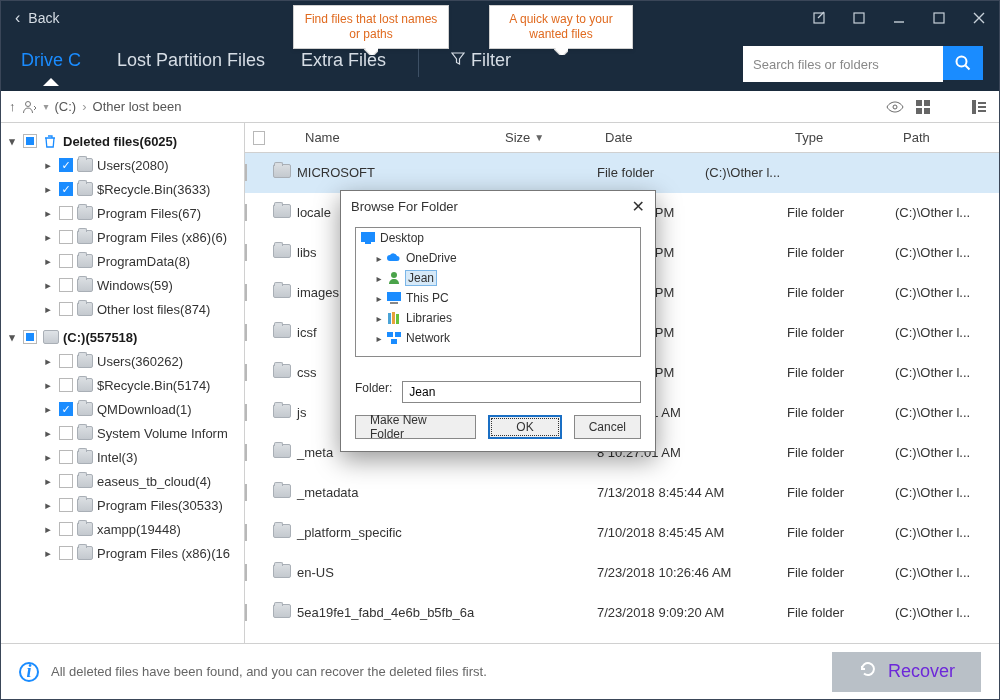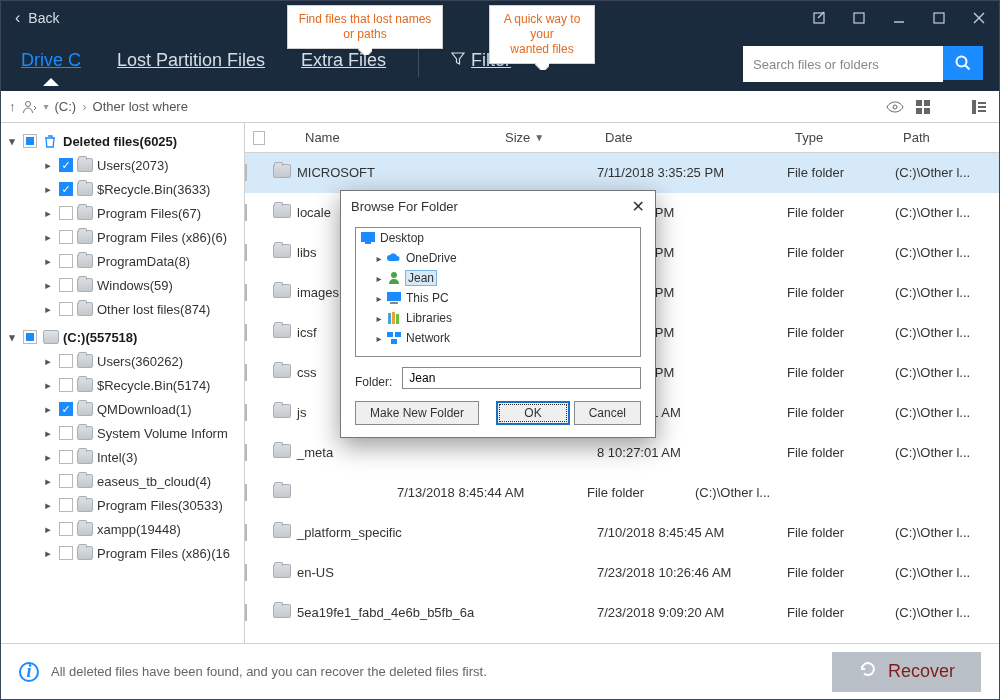--- a/index.html
+++ b/index.html
@@ -24,21 +24,21 @@
   .tb-left .chev{font-size:16px;}
   .tb-right{display:flex;}
   .tb-btn{width:40px;height:34px;display:flex;align-items:center;justify-content:center;cursor:pointer;}
   .tb-btn svg{stroke:#c7d0d9;fill:none;}
   
   .tip{position:absolute;background:#fff;border:1px solid var(--gray-border);color:var(--orange);font-size:12px;text-align:center;padding:6px 10px;z-index:20;line-height:1.25;box-shadow:0 2px 4px rgba(0,0,0,.08);}
   .tip .arrow{position:absolute;left:50%;bottom:-7px;margin-left:-7px;width:14px;height:7px;overflow:hidden;}
   .tip .arrow::after{content:"";position:absolute;left:2px;top:-5px;width:10px;height:10px;background:#fff;border:1px solid var(--gray-border);transform:rotate(45deg);}
   
   .tabs{height:56px;background:var(--navy);display:flex;align-items:center;gap:28px;padding:0 16px;position:relative;}
-  .tab{color:#d6dde5;font-size:18px;padding:8px 4px 14px;position:relative;cursor:pointer;text-decoration:underline;}
+  .tab{color:#d6dde5;font-size:18px;padding:8px 4px 14px;position:relative;cursor:pointer;}
   .tab.active{color:var(--blue2);}
   .tab.active::after{content:"";position:absolute;left:50%;bottom:-1px;margin-left:-8px;width:0;height:0;border-left:8px solid transparent;border-right:8px solid transparent;border-bottom:8px solid #fff;}
   .vdiv{width:1px;height:28px;background:#3d5065;}
   .tab .funnel{display:inline-block;margin-right:6px;}
   .search-wrap{margin-left:auto;display:flex;height:34px;}
   .search-wrap input{width:200px;border:none;padding:18px 10px;font-size:13px;color:#333;outline:none;}
   .search-wrap input::placeholder{color:#888;}
   .search-btn{width:40px;background:var(--blue2);display:flex;align-items:center;justify-content:center;cursor:pointer;}
   
   .crumbbar{height:32px;border-bottom:1px solid var(--gray-border);display:flex;align-items:center;padding:0 8px;font-size:13px;color:#555;gap:6px;}
@@ -77,35 +77,35 @@
   .c-date{flex:0 0 190px;}
   .c-type{flex:0 0 108px;}
   .c-path{flex:1;}
   .rows{flex:1;overflow:auto;}
   .row{display:flex;height:40px;align-items:center;font-size:13px;border-bottom:1px solid transparent;}
   .row.sel{background:var(--sel);}
   .row .cb{width:14px;height:14px;border:1px solid var(--gray-border2);background:#fff;}
   
   .status{height:56px;border-top:1px solid var(--gray-border);display:flex;align-items:center;padding:0 18px;gap:12px;font-size:13px;color:#666;}
   .status .info{color:var(--blue2);font-size:18px;border:2px solid var(--blue2);border-radius:50%;width:20px;height:20px;display:flex;align-items:center;justify-content:center;font-weight:bold;font-family:serif;font-style:italic;}
-  .recover-btn{margin-left:auto;background:#b9c0c7;color:#7f1d1d;height:40px;padding:0 26px;display:flex;align-items:center;gap:10px;font-size:18px;cursor:pointer;}
+  .recover-btn{margin-left:auto;background:#b9c0c7;color:#6d28d9;height:40px;padding:0 26px;display:flex;align-items:center;gap:10px;font-size:18px;cursor:pointer;}
   
   .dialog{position:absolute;left:340px;top:190px;width:316px;background:#fff;border:1px solid #777;box-shadow:0 8px 24px rgba(0,0,0,.4);z-index:50;font-size:12px;}
   .dlg-title{height:30px;display:flex;align-items:center;justify-content:space-between;padding:0 10px;font-size:13px;}
   .dlg-close{cursor:pointer;font-size:16px;}
   .dlg-body{padding:6px 14px 12px;}
   .dlg-msg{color:#333;margin-bottom:10px;line-height:1.35;}
   .dlg-tree{border:1px solid #8a8a8a;height:130px;overflow:auto;background:#fff;font-size:12px;}
   .dlg-tree .drow{display:flex;align-items:center;height:20px;white-space:nowrap;}
   .dlg-tree .drow .tw{width:14px;text-align:center;color:#555;font-size:10px;}
   .dlg-tree .drow .dico{width:16px;height:14px;display:inline-flex;align-items:center;justify-content:center;margin-right:4px;}
   .dlg-tree .drow.selected span.lbl{background:var(--sel);outline:1px solid #7ab6e8;padding:0 2px;}
-  .dlg-folder-row{display:flex;align-items:flex-end;gap:10px;margin-top:10px;}
+  .dlg-folder-row{display:flex;align-items:flex-start;gap:10px;margin-top:24px;}
   .dlg-folder-row input{flex:1;border:1px solid #888;height:22px;padding:0 6px;font-size:12px;}
-  .dlg-btns{display:flex;gap:4px;justify-content:flex-start;margin-top:12px;}
+  .dlg-btns{display:flex;gap:12px;justify-content:flex-start;margin-top:12px;}
   .dlg-btn{height:24px;padding:0 14px;border:1px solid #888;background:#efefef;font-size:12px;cursor:pointer;display:flex;align-items:center;}
   .dlg-btn.primary{border:2px solid #1a6fc4;outline:1px dotted #333;outline-offset:-4px;padding:0 26px;}
   
   .sort-arrow{font-size:10px;color:#666;}
   
   ::-webkit-scrollbar{width:14px;height:14px;}
   ::-webkit-scrollbar-thumb{background:#c4c9cf;border:3px solid #fff;border-radius:8px;}
 </style>
 </head>
 <body>
@@ -141,22 +141,22 @@
         </div>
       <div class="tb-btn close">
           <svg width="12" height="12">
             <path d="M1 1l10 10M11 1L1 11" stroke-width="1.4"></path>
           </svg>
         </div>
     </div>
   </div>
 
   <div class="tabs">
-    <div class="tip" style="left:286px;top:-30px;width:156px;">Find files that lost names<br>or paths<span class="arrow"></span></div>
-    <div class="tip" style="left:488px;top:-30px;width:106px;">A quick way to your<br>wanted files<span class="arrow"></span></div>
+    <div class="tip" style="left:292px;top:-30px;width:156px;">Find files that lost names<br>or paths<span class="arrow"></span></div>
+    <div class="tip" style="left:488px;top:-30px;width:144px;">A quick way to your<br>wanted files<span class="arrow"></span></div>
 
     <div class="tab active">Drive C</div>
     <div class="tab">Lost Partition Files</div>
     <div class="tab">Extra Files</div>
     <div class="vdiv"></div>
     <div class="tab">
       <span class="funnel"><svg width="14" height="14" viewBox="0 0 14 14">
             <path d="M1 1h12L8.5 7v5l-3-1.5V7z" fill="none" stroke="#d6dde5" stroke-width="1.2"></path>
           </svg></span><span>Filter</span>
     </div>
@@ -176,21 +176,21 @@
     <span style="display:inline-flex;">
         <svg width="16" height="14" viewBox="0 0 16 14">
           <circle cx="6" cy="4" r="2.5" fill="none" stroke="#777"></circle>
           <path d="M1.5 13c0-3 2-5 4.5-5s4.5 2 4.5 5" fill="none" stroke="#777"></path>
           <path d="M12 6l2 2 -2 2" fill="none" stroke="#777"></path>
         </svg>
       </span>
     <span style="font-size:10px;color:#999;">▾</span>
     <span>(C:)</span>
     <span class="sep">›</span>
-    <span>Other lost where</span>
+    <span>Other lost been</span>
     <div class="view-icons">
       <span>
           <svg width="18" height="12" viewBox="0 0 18 12">
             <path d="M1 6c2-4 6-5 8-5s6 1 8 5c-2 4-6 5-8 5S3 10 1 6z" fill="none" stroke="#666"></path>
             <circle cx="9" cy="6" r="2" fill="none" stroke="#666"></circle>
           </svg>
         </span>
       <span>
           <svg width="14" height="14">
             <rect x="0" y="0" width="6" height="6" fill="#666"></rect>
@@ -228,21 +228,21 @@
               <path d="M3 4h8l-.8 9H3.8z M2 4h10 M5 2h4v2" fill="none" stroke="#1a8cff" stroke-width="1.3"></path>
             </svg>
           </span>
         <span>Deleted files(6025)</span>
       </div>
       <div id="r1kids">
           <div class="tree-row" style="padding-left: 40px;">
             <span class="tw">▸</span>
             <span class="cb checked"></span>
             <span class="ico folder-ico"></span>
-            <span>Users(2073)</span>
+            <span>Users(2080)</span>
           </div>
           <div class="tree-row" style="padding-left: 40px;">
             <span class="tw">▸</span>
             <span class="cb checked"></span>
             <span class="ico folder-ico"></span>
             <span>$Recycle.Bin(3633)</span>
           </div>
           <div class="tree-row" style="padding-left: 40px;">
             <span class="tw">▸</span>
             <span class="cb"></span>
@@ -352,21 +352,20 @@
         <div class="cell c-date">Date</div>
         <div class="cell c-type">Type</div>
         <div class="cell c-path">Path</div>
       </div>
       <div class="rows" id="rows">
           <div class="row sel">
             <div class="cell c-chk"><span class="cb"></span></div>
             <div class="cell c-ico"><span class="ico folder-ico" style="width:18px;height:14px;display:inline-block;"></span></div>
             <div class="cell c-name">MICROSOFT</div>
             <div class="cell c-size"></div>
-            <div class="cell c-date">7/11/2018 3:35:25 PM</div>
             <div class="cell c-type">File folder</div>
             <div class="cell c-path">(C:)\Other l...</div>
           </div>
           <div class="row">
             <div class="cell c-chk"><span class="cb"></span></div>
             <div class="cell c-ico"><span class="ico folder-ico" style="width:18px;height:14px;display:inline-block;"></span></div>
             <div class="cell c-name">locale</div>
             <div class="cell c-size"></div>
             <div class="cell c-date">8 3:40:51 PM</div>
             <div class="cell c-type">File folder</div>
@@ -422,20 +421,21 @@
             <div class="cell c-ico"><span class="ico folder-ico" style="width:18px;height:14px;display:inline-block;"></span></div>
             <div class="cell c-name">_meta</div>
             <div class="cell c-size"></div>
             <div class="cell c-date">8 10:27:01 AM</div>
             <div class="cell c-type">File folder</div>
             <div class="cell c-path">(C:)\Other l...</div>
           </div>
           <div class="row">
             <div class="cell c-chk"><span class="cb"></span></div>
             <div class="cell c-ico"><span class="ico folder-ico" style="width:18px;height:14px;display:inline-block;"></span></div>
+            <div class="cell c-name">_metadata</div>
             <div class="cell c-size"></div>
             <div class="cell c-date">7/13/2018 8:45:44 AM</div>
             <div class="cell c-type">File folder</div>
             <div class="cell c-path">(C:)\Other l...</div>
           </div>
           <div class="row">
             <div class="cell c-chk"><span class="cb"></span></div>
             <div class="cell c-ico"><span class="ico folder-ico" style="width:18px;height:14px;display:inline-block;"></span></div>
             <div class="cell c-name">_platform_specific</div>
             <div class="cell c-size"></div>

